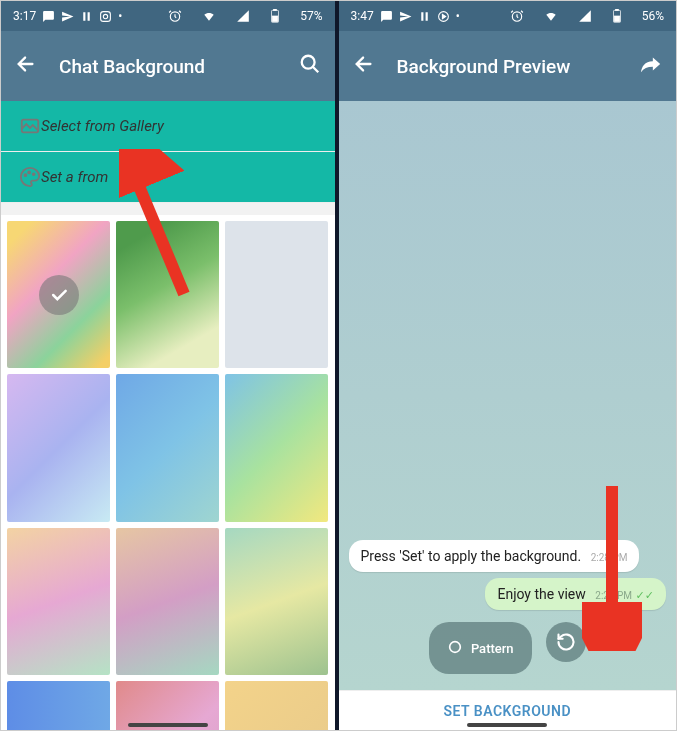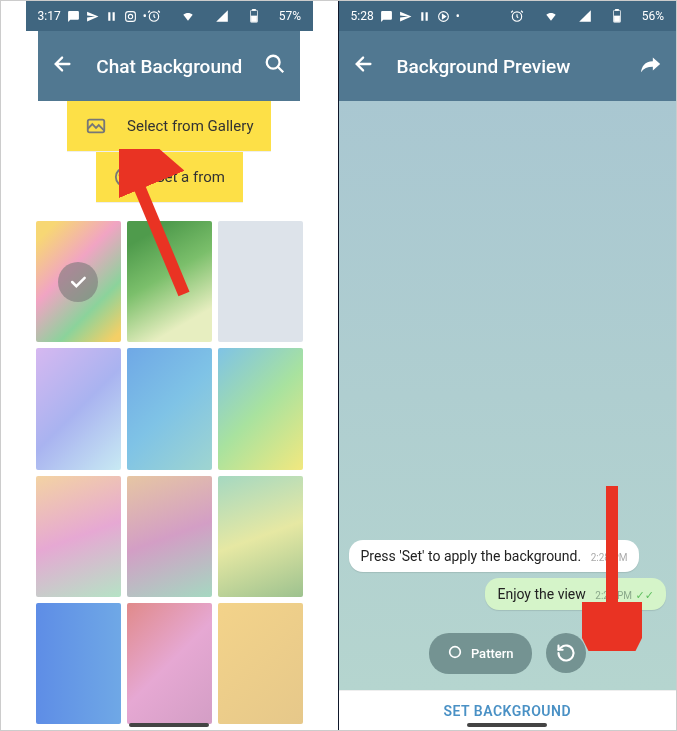--- a/index.html
+++ b/index.html
@@ -1,32 +1,32 @@
 <!DOCTYPE html>
 <html><head>
   <meta charset="utf-8">
   <style>
     * { margin: 0; padding: 0; box-sizing: border-box; }
     body { font-family: Roboto, Arial, sans-serif; background: #fff; width: 677px; height: 731px; display: flex; border: 1px solid #ccc; }
     .screen { width: 50%; height: 100%; display: flex; flex-direction: column; position: relative; overflow: hidden; }
-    .screen-left { border-right: 1px solid #0f172a; align-items: center; }
+    .screen-left { border-right: 4px solid #0f172a; }
 
     
     .status-bar { height: 30px; background: #406680; color: #fff; display: flex; align-items: center; padding: 0 12px; font-size: 12px; }
     .status-left { display: flex; align-items: center; gap: 6px; }
     .status-right { margin-left: auto; display: flex; align-items: center; gap: 20px; }
     .status-icon { display: inline-flex; }
 
     
     .app-bar { height: 70px; background: #517891; color: #fff; display: flex; align-items: center; padding: 0 14px; gap: 22px; }
     .app-title { font-size: 19px; font-weight: 500; }
     .app-action-right { margin-left: auto; }
 
     
-    .option-row { display: flex; align-items: center; padding: 14px 18px; gap: 20px; background: #fde047; border-bottom: 1px solid #eee; color: #333; font-size: 15px; }
+    .option-row { display: flex; align-items: center; padding: 14px 18px; background: #14b8a6; border-bottom: 1px solid #eee; color: #333; font-size: 15px; font-style: italic; }
     .option-icon { width: 22px; height: 22px; color: #777; }
     .spacer { height: 12px; background: #f2f2f2; }
 
     
     .wallpaper-grid { flex: 1; display: grid; grid-template-columns: repeat(3, 1fr); gap: 6px; padding: 6px; background: #fff; overflow: hidden; }
     .wallpaper { position: relative; border-radius: 2px; aspect-ratio: 0.7; }
     .wp1 { background: linear-gradient(135deg, #f7d774 10%, #f1a4c3 40%, #8bd39b 70%, #f4cf66 95%); }
     .wp2 { background: linear-gradient(150deg, #4f9b4c 15%, #7bbf6b 45%, #e7eec0 80%); }
     .wp3 { background: #dde3ea; }
     .wp4 { background: linear-gradient(135deg, #d6b8f0, #a9b3f0, #c8eaf3); }
@@ -43,21 +43,21 @@
     
     .preview-area { flex: 1; background: linear-gradient(180deg, #a9c7d1 0%, #b5d5cf 100%); position: relative; display: flex; flex-direction: column; }
     .bubbles { position: absolute; bottom: 80px; left: 0; right: 0; padding: 0 10px; }
     .bubble-in { background: #fff; border-radius: 14px; padding: 8px 12px; font-size: 14px; color: #222; display: inline-block; box-shadow: 0 1px 1px rgba(0,0,0,0.1); margin-bottom: 6px; position: relative; }
     .bubble-out-row { text-align: right; }
     .bubble-out { background: #d5f4c9; border-radius: 14px; padding: 8px 12px; font-size: 14px; color: #222; display: inline-block; box-shadow: 0 1px 1px rgba(0,0,0,0.1); position: relative; }
     .bubble-time { font-size: 10px; color: #8aa88a; margin-left: 6px; }
     .bubble-time-in { font-size: 10px; color: #aaa; margin-left: 6px; }
 
     .controls-row { position: absolute; bottom: 16px; left: 0; right: 0; display: flex; justify-content: center; gap: 14px; }
-    .pill-btn { background: rgba(100,130,130,0.8); color: #fff; border-radius: 20px; height: 41px; padding: 0 18px; display: flex; align-items: center; gap: 8px; font-size: 13px; font-weight: 500; }
+    .pill-btn { background: rgba(100,130,130,0.8); color: #fff; border-radius: 20px; height: 52px; padding: 0 18px; display: flex; align-items: center; gap: 8px; font-size: 13px; font-weight: 500; }
     .circle-btn { width: 40px; height: 40px; border-radius: 50%; background: rgba(100,130,130,0.8); display: flex; align-items: center; justify-content: center; color: #fff; }
     .color-dot { width: 16px; height: 16px; border-radius: 50%; background: conic-gradient(#ec6a9e, #f1c56a, #7fd37f, #6aa8ec); }
 
     .bottom-action { height: 40px; background: #fff; display: flex; align-items: center; justify-content: center; color: #4a91c5; font-weight: 600; font-size: 14px; letter-spacing: 0.5px; border-top: 1px solid #eee; }
 
     .nav-handle { position: absolute; bottom: 3px; left: 50%; transform: translateX(-50%); width: 80px; height: 4px; background: #444; border-radius: 2px; }
 
     
     .arrow { position: absolute; z-index: 100; }
     .arrow svg { display: block; }
@@ -192,21 +192,21 @@
         </defs>
       <line x1="65" y1="145" x2="12" y2="18" stroke="#e93323" stroke-width="12" marker-end="url(#ah1)"></line>
     </svg>
   </div>
 </div>
 
 <div class="screen">
 
   <div class="status-bar">
     <div class="status-left">
-      <span>5:28</span>
+      <span>3:47</span>
       <span class="status-icon">
           <svg width="13" height="13" viewBox="0 0 24 24" fill="currentColor">
             <path d="M20 2H4a2 2 0 0 0-2 2v18l4-4h14a2 2 0 0 0 2-2V4a2 2 0 0 0-2-2z"></path>
           </svg>
         </span>
       <span class="status-icon">
           <svg width="13" height="13" viewBox="0 0 24 24" fill="currentColor">
             <path d="M2 21l21-9L2 3v7l15 2-15 2z"></path>
           </svg>
         </span>

